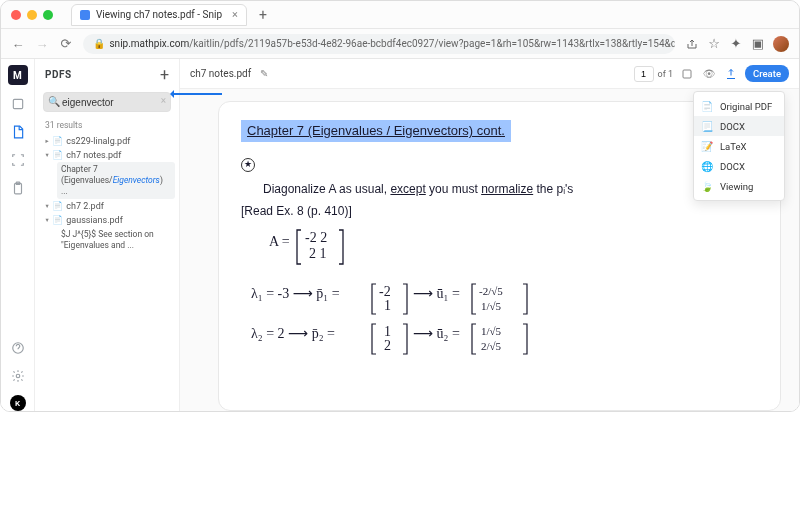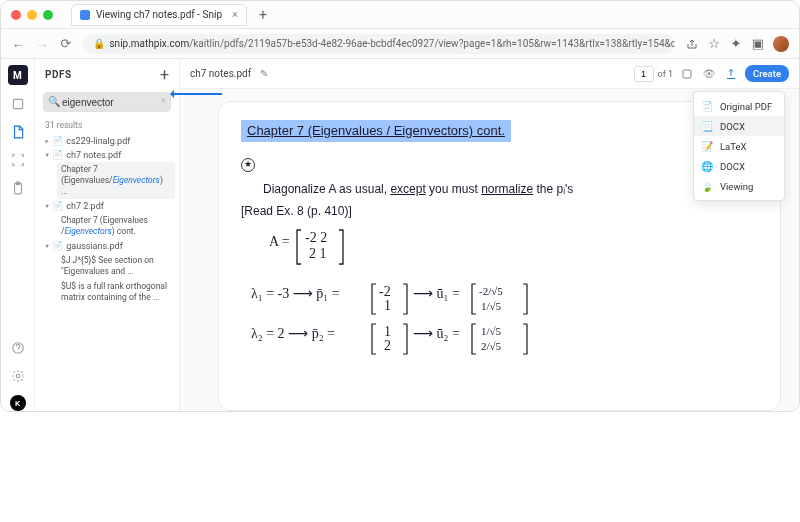--- a/index.html
+++ b/index.html
@@ -166,25 +166,23 @@
       </div>
       <div class="results">31 results</div>
 
       <div class="tree">
         <div class="file closed"><span class="chev">▸</span>📄 <span>cs229-linalg.pdf</span></div>
 
         <div class="file"><span class="chev">▾</span>📄 <span>ch7 notes.pdf</span></div>
         <div class="match sel"><span>Chapter 7 (Eigenvalues/</span><em>Eigenvectors</em><span>) ...</span></div>
 
         <div class="file"><span class="chev">▾</span>📄 <span>ch7 2.pdf</span></div>
-        <div class="match"><span>Chapter 7 (Eigenvalues /</span><em>Eigenvectors</em><span>) cont.</span></div>
 
         <div class="file"><span class="chev">▾</span>📄 <span>gaussians.pdf</span></div>
         <div class="match"><span>$J J^{5}$ See section on "Eigenvalues and ...</span></div>
-        <div class="match"><span>$U$ is a full rank orthogonal matrix containing of the ...</span></div>
       </div>
     </div>
 
     <div class="main">
       <div class="topbar">
         <div class="filetitle">
           <span>ch7 notes.pdf</span>
           <span class="tbicon">✎</span>
         </div>
         <div class="topspacer"></div>

